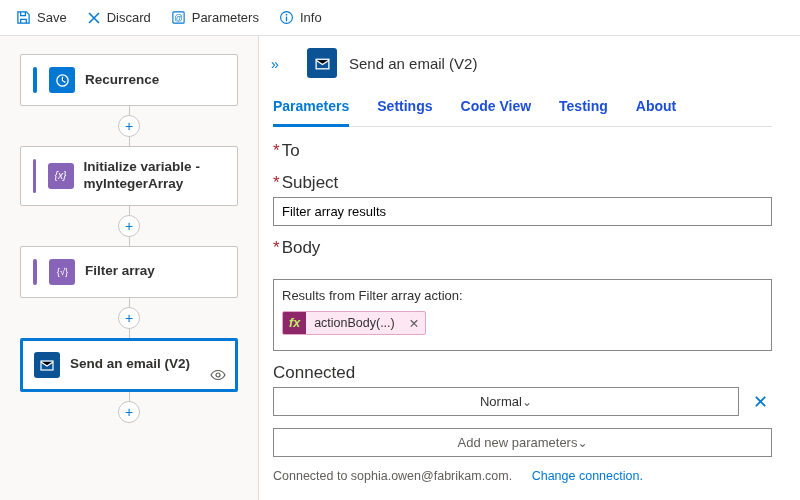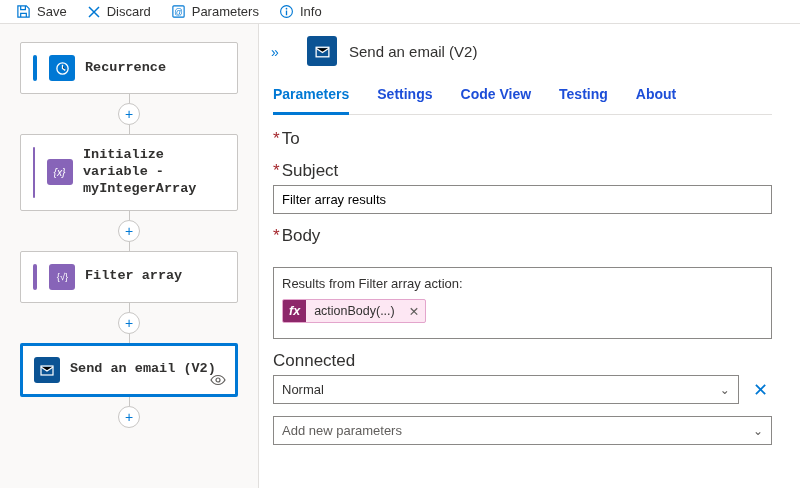--- a/index.html
+++ b/index.html
@@ -1,35 +1,35 @@
 <!DOCTYPE html>
 <html><head>
 <meta charset="utf-8">
 <style>
 * { box-sizing: border-box; margin: 0; padding: 0; font-family: "Segoe UI", Arial, sans-serif; }
 body { width: 800px; height: 500px; overflow: hidden; background: #fff; font-size: 13px; color: #323130; }
 
-.toolbar { height: 24px; display: flex; align-items: center; gap: 4px; padding: 0 8px; border-bottom: 1px solid #e1dfdd; }
+.toolbar { height: 36px; display: flex; align-items: center; gap: 4px; padding: 0 8px; border-bottom: 1px solid #e1dfdd; }
 .toolbar-btn { display: flex; align-items: center; gap: 6px; padding: 4px 8px; cursor: pointer; color: #323130; }
 .toolbar-btn .ic { color: #0078d4; display:inline-flex; }
 
 .main { display: flex; height: 464px; }
 .left-pane { width: 258px; background: #faf9f8; padding: 18px 20px 8px 20px; overflow: hidden; position: relative; }
 .right-pane { flex: 1; border-left: 1px solid #e1dfdd; padding: 12px 28px 8px 14px; overflow: hidden; position: relative; }
 
 .step-card { background: #fff; border: 1px solid #c8c6c4; border-radius: 2px; padding: 12px 12px; display: flex; align-items: center; gap: 10px; position: relative; min-height: 44px; }
 .step-card.selected { border: 2px solid #0078d4; box-shadow: 0 0 0 1px #0078d4 inset; }
 .bar { width: 4px; align-self: stretch; border-radius: 2px; margin-right: 2px; }
 .bar.blue { background: #0078d4; }
 .bar.purple { background: #8764b8; }
 .step-icon { width: 26px; height: 26px; border-radius: 3px; display: flex; align-items: center; justify-content: center; color: #fff; flex-shrink: 0; }
 .step-icon.blue { background: #0078d4; }
 .step-icon.purple { background: #8764b8; }
 .step-icon.darkblue { background: #0b5394; }
-.step-title { font-weight: 600; font-size: 13.5px; line-height: 1.25; font-family: Liberation Mono, monospace; }
+.step-title { font-weight: 600; font-size: 13.5px; line-height: 1.25; }
 
 .connector { display: flex; flex-direction: column; align-items: center; }
 .connector .line { width: 1px; height: 9px; background: #c8c6c4; }
 .plus-btn { width: 22px; height: 22px; border: 1px solid #c8c6c4; border-radius: 50%; background: #fff; display: flex; align-items: center; justify-content: center; color: #0078d4; cursor: pointer; font-size: 14px; }
 
 .eye { position: absolute; right: 10px; bottom: 6px; color: #605e5c; }
 
 .collapse-chevron { color: #0078d4; font-size: 14px; cursor: pointer; position: absolute; left: 12px; top: 20px; }
 
 .panel-head { display: flex; align-items: center; gap: 12px; margin-left: 34px; margin-bottom: 14px; }
@@ -40,26 +40,26 @@
 .tab { padding: 6px 0 10px 0; cursor: pointer; color: #1d4ed8; font-size: 14px; font-weight: bold; }
 .tab.active { color: #0078d4; font-weight: 600; border-bottom: 3px solid #0078d4; margin-bottom: -1px; }
 
 .field { margin-bottom: 12px; }
 .field-label { font-size: 17px; margin-bottom: 4px; color: #323130; }
 .field-label .req { color: #a4262c; margin-right: 2px; }
 .input { width: 100%; border: 1px solid #8a8886; padding: 6px 8px; font-size: 13px; background: #fff; }
 .body-box { border: 1px solid #8a8886; padding: 8px; min-height: 72px; margin-top: 21px; }
 .body-text { margin-bottom: 8px; }
 .token { display: inline-flex; align-items: center; background: #fde7f3; border: 1px solid #e3a5cc; border-radius: 2px; font-size: 12.5px; overflow: hidden; }
-.token .fx { background: #8d276a; color: #ffffff; padding: 4px 6px; font-style: italic; font-weight: 600; }
+.token .fx { background: #8d276a; color: #bef264; padding: 4px 6px; font-style: italic; font-weight: 600; }
 .token .tx { padding: 4px 8px; }
 .token .x { padding: 0 6px; cursor: pointer; color: #605e5c; }
 
 .row-flex { display: flex; align-items: center; gap: 10px; }
-.select { flex: 1; border: 1px solid #8a8886; padding: 6px 8px; display: flex; justify-content: space-between; align-items: center; background: #fff; cursor: pointer; }
+.select { flex: 1; border: 1px solid #8a8886; padding: 6px 8px; display: flex; justify-content: center; align-items: center; background: #fff; cursor: pointer; }
 .select.light { color: #605e5c; }
 .chev { color: #605e5c; font-size: 12px; }
 .clear-x { color: #0078d4; font-size: 18px; cursor: pointer; padding: 0 4px; }
 
 .footer-note { font-size: 12.5px; color: #605e5c; margin-top: 8px; }
 .footer-note a { color: #0078d4; text-decoration: none; margin-left: 16px; cursor: pointer; }
 </style>
 </head>
 <body>
 
@@ -226,14 +226,18 @@
       </div>
     </div>
 
     <div class="field">
       <div class="select light">
         <span>Add new parameters</span>
         <span class="chev">⌄</span>
       </div>
     </div>
 
+    <div class="footer-note">
+      <span>Connected to sophia.owen@fabrikam.com.</span>
+      <a>Change connection.</a>
+    </div>
   </div>
 </div>
 
 </body></html>

